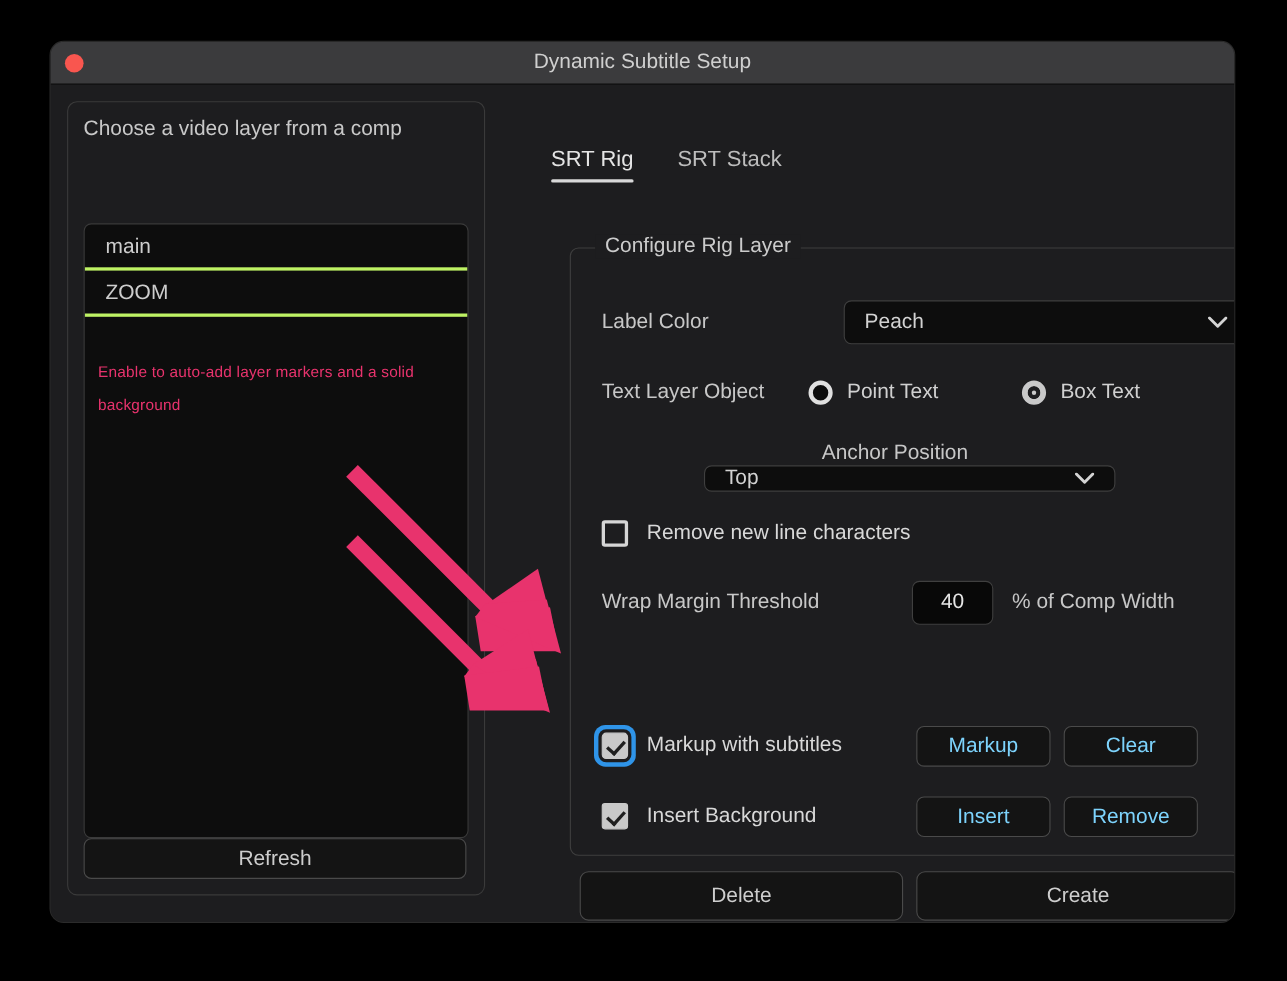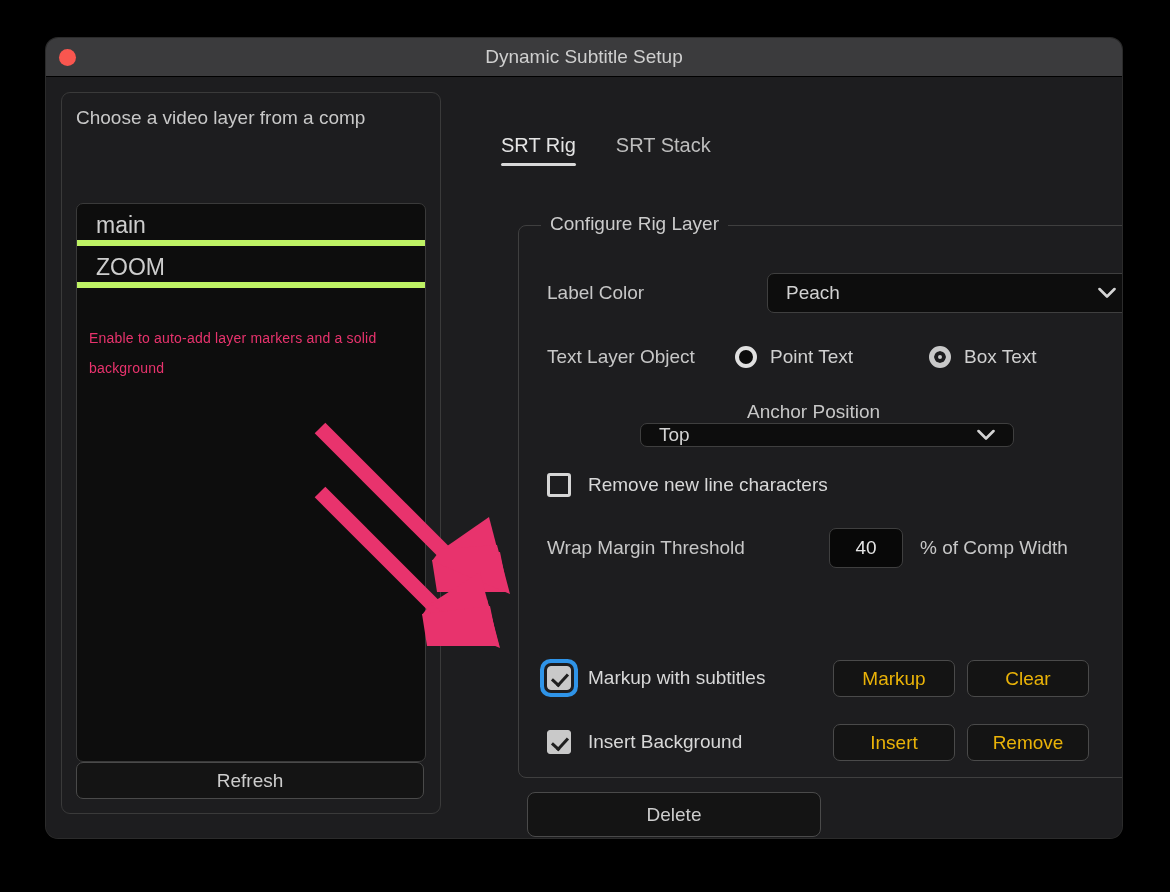--- a/index.html
+++ b/index.html
@@ -92,22 +92,22 @@
     background: #0d0d0d;
     border: 1px solid #3a3a3a;
     border-radius: 7px;
     overflow: hidden;
   }
   .layer-row {
     height: 42px;
     line-height: 42px;
     padding-left: 19px;
     color: #cdcdcd;
-    font-size: 23px;
-    border-bottom: 6px solid #bef264;
+    font-size: 19px;
+    border-bottom: 3px solid #bef264;
     box-sizing: border-box;
   }
   .annot-text {
     position: absolute;
     left: 27px;
     top: 230px;
     width: 320px;
     color: #e8336d;
     font-size: 14px;
     line-height: 30px;
@@ -296,21 +296,21 @@
     margin-left: 17px;
     color: #c7c7c7;
     font-size: 19px;
   }
 
   
   .sbtn {
     height: 37px;
     line-height: 35px;
     text-align: center;
-    color: #eab308;
+    color: #7dd3fc;
     font-size: 19px;
     background: #141414;
     border: 1px solid #4a4a4a;
     border-radius: 7px;
     box-sizing: border-box;
     width: 122px;
   }
 
   
   .bottom-btn {
@@ -426,20 +426,21 @@
 
           <div class="row" style="top:496px;">
             <span class="cb on" style="margin-left:28px;"></span>
             <span class="cb-label" style="width:245px;">Insert Background</span>
             <div class="sbtn">Insert</div>
             <div class="sbtn" style="margin-left:12px;">Remove</div>
           </div>
         </div>
 
         <div class="bottom-btn" style="left:71px; top:700px;">Delete</div>
+        <div class="bottom-btn" style="left:377px; top:700px;">Create</div>
 
       </div>
     </div>
   </div>
 
   <svg class="arrows" viewBox="0 0 1170 892">
     <g>
       <line x1="320" y1="428" x2="462" y2="570" stroke="#e8336d" stroke-width="15" stroke-linecap="butt"></line>
       <polygon points="437,592 508,592 500,552 432,560" fill="#e8336d"></polygon>
       <polygon points="440,551 508,590 489,517" fill="#e8336d"></polygon>

